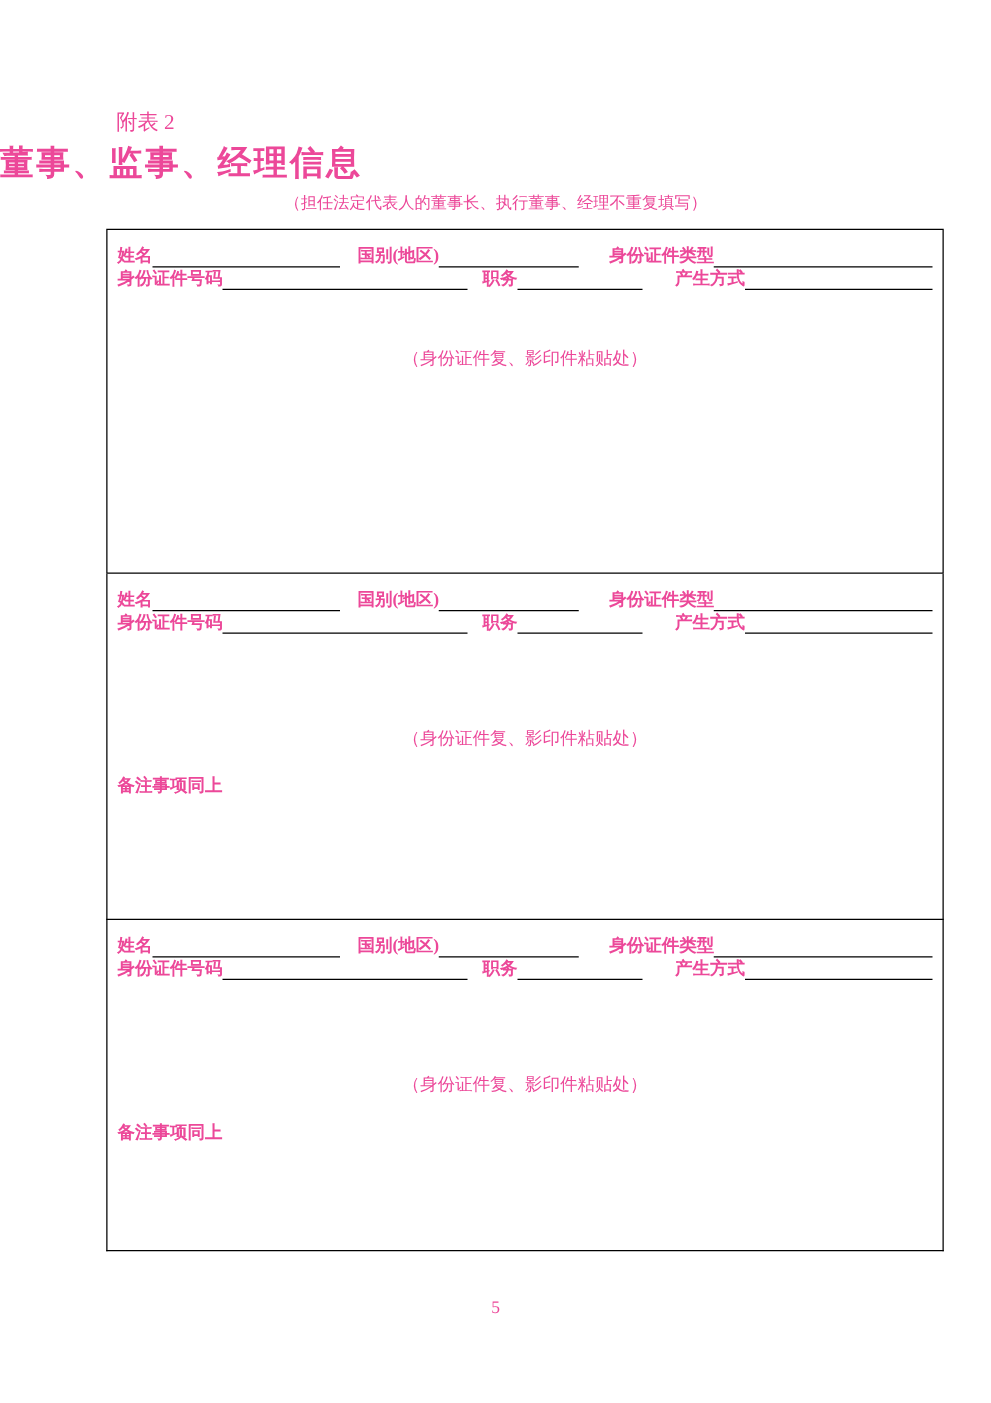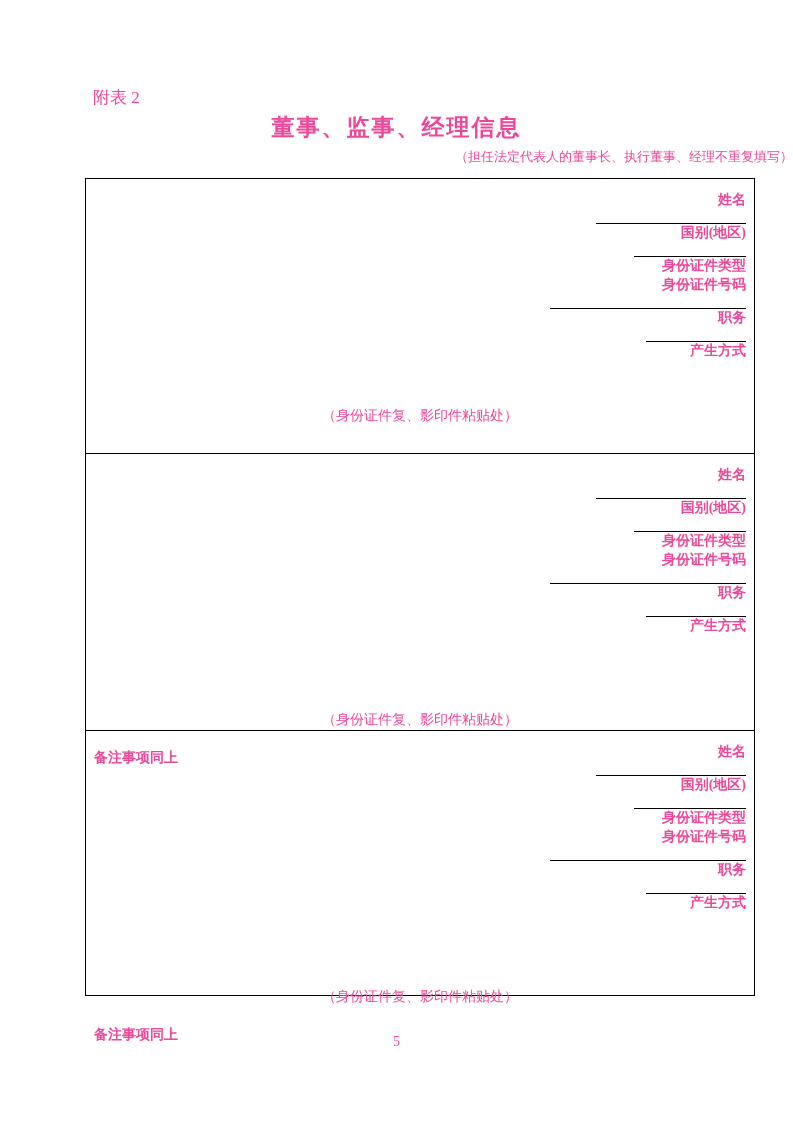--- a/index.html
+++ b/index.html
@@ -3,29 +3,29 @@
 <meta charset="utf-8">
 <style>
   * { box-sizing: border-box; margin: 0; padding: 0; }
   html, body { background: #ffffff; }
   .page {
     width: 793px; height: 1122px; background: #fff; color: #ec4899;
     font-family: "Liberation Serif", serif;
     padding-top: 86px; position: relative; overflow: hidden;
   }
   .attachment { margin-left: 93px; font-size: 17px; }
-  .doc-title { text-align: center; font-size: 23px; font-weight: bold; letter-spacing: 2px; margin-top: 3px; }
-  .doc-subtitle { text-align: right; font-size: 13px; margin-top: 5px; }
+  .doc-title { font-size: 27px; font-weight: bold; letter-spacing: 2px; margin-top: 3px; }
+  .doc-subtitle { text-align: center; font-size: 13px; margin-top: 5px; }
   .boxes { margin: 12px 0 0 85px; width: 670px; }
   .box { border: 1.6px solid #000; padding: 12px 8px 0 8px; }
   .box + .box { border-top: 0; }
   .box1 { height: 276px; }
   .box2 { height: 277px; }
   .box3 { height: 265px; }
-  .row { display: flex; align-items: flex-end; font-size: 14px; font-weight: bold; flex-direction: column; }
+  .row { display: flex; align-items: flex-end; font-size: 14px; font-weight: bold; }
   .row2 { }
   .lbl { white-space: nowrap; }
   .bl { border-bottom: 1px solid #000; height: 15px; display: block; }
   .b-name   { width: 150px; }
   .g-country{ margin-left: 14px; }
   .b-country{ width: 112px; }
   .g-idtype { margin-left: 24px; }
   .b-idtype { flex: 1; }
   .b-idnum  { width: 196px; }
   .g-pos    { margin-left: 12px; }

